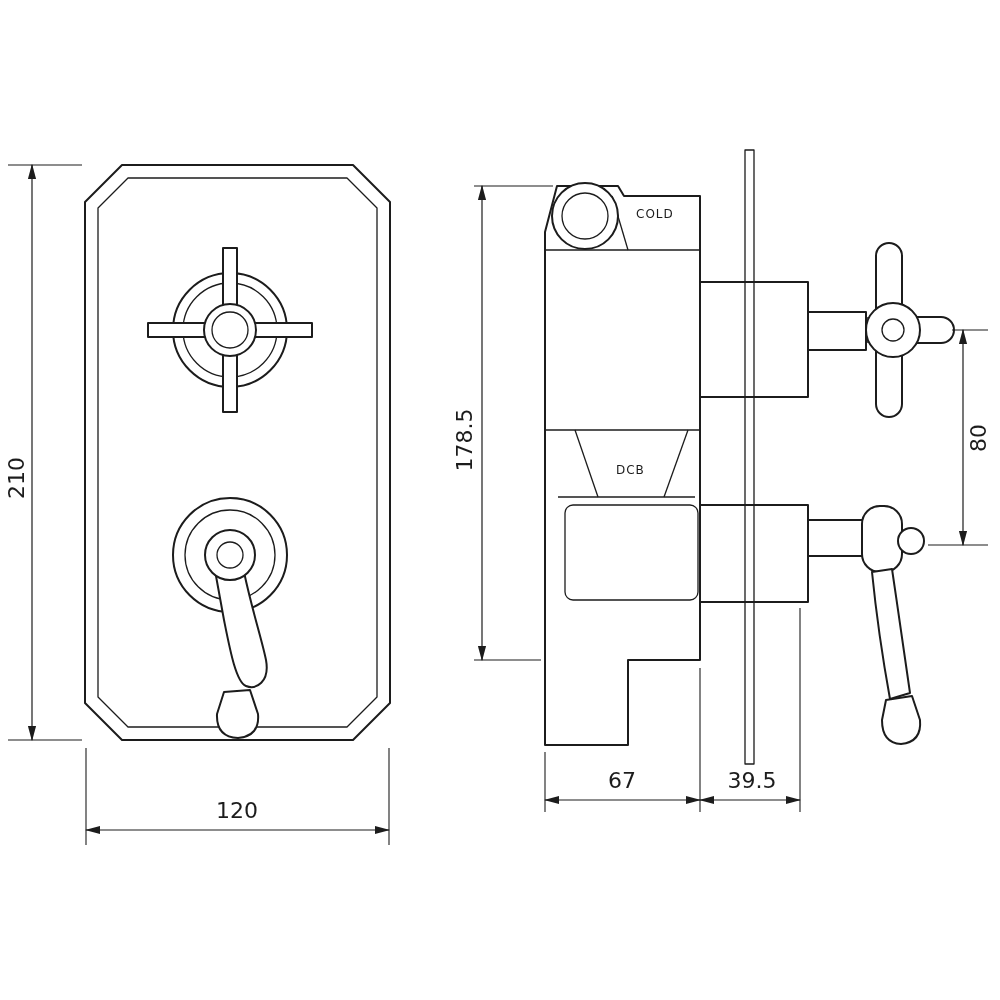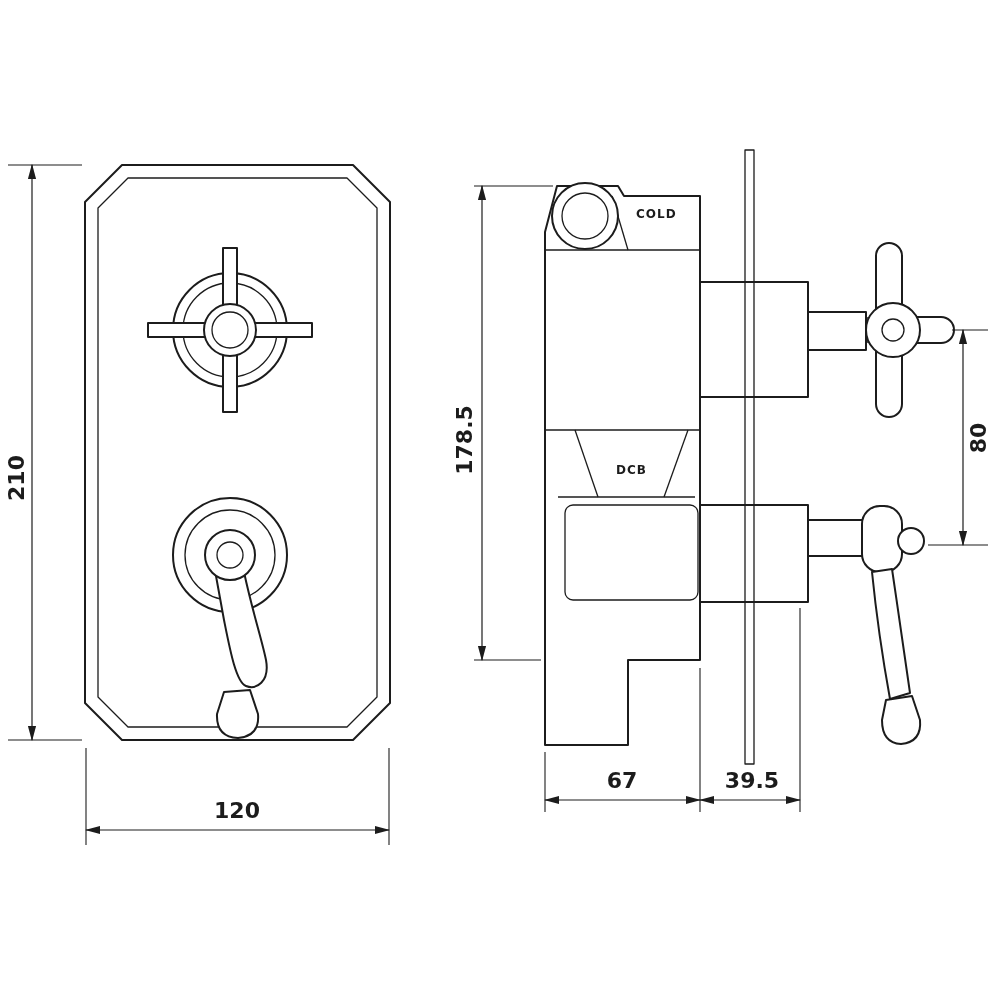--- a/index.html
+++ b/index.html
@@ -9,21 +9,20 @@
     width: 1000px;
     height: 1000px;
     overflow: hidden;
     font-family: "DejaVu Sans", sans-serif;
   }
   .canvas {
     width: 828px;
     height: 1000px;
     position: relative;
     background: #ffffff;
-    font-weight: bold;
   }
   svg { display: block; }
   .outline  { fill: none; stroke: #1c1c1c; stroke-width: 2; stroke-linejoin: round; }
   .outline-thin { fill: none; stroke: #1c1c1c; stroke-width: 1.3; stroke-linejoin: round; }
   .solid-w  { fill: #ffffff; stroke: #1c1c1c; stroke-width: 2; stroke-linejoin: round; }
   .dimline  { fill: none; stroke: #1c1c1c; stroke-width: 1.2; }
   .extline  { fill: none; stroke: #1c1c1c; stroke-width: 1.1; }
   .dimtext  { fill: #1c1c1c; font-size: 22px; font-family: "DejaVu Sans", sans-serif; }
   .smalltext{ fill: #1c1c1c; font-size: 12px; font-family: "DejaVu Sans", sans-serif; letter-spacing: 1px; }
 </style>

